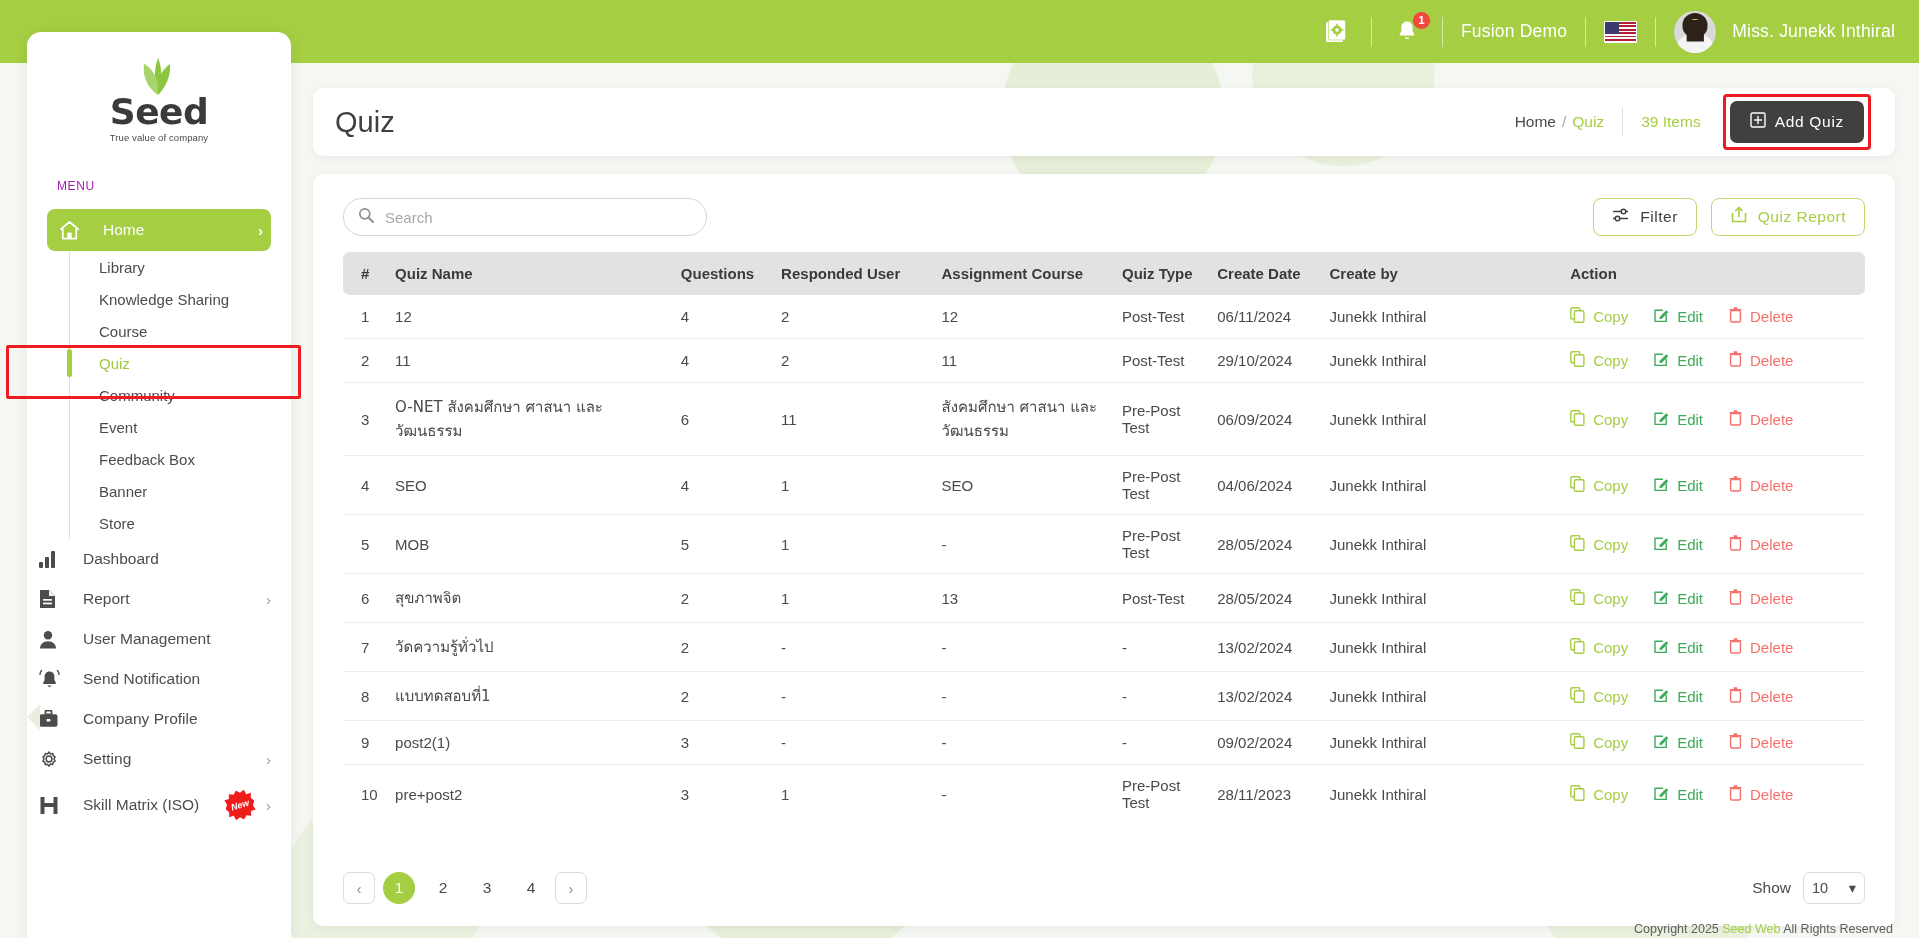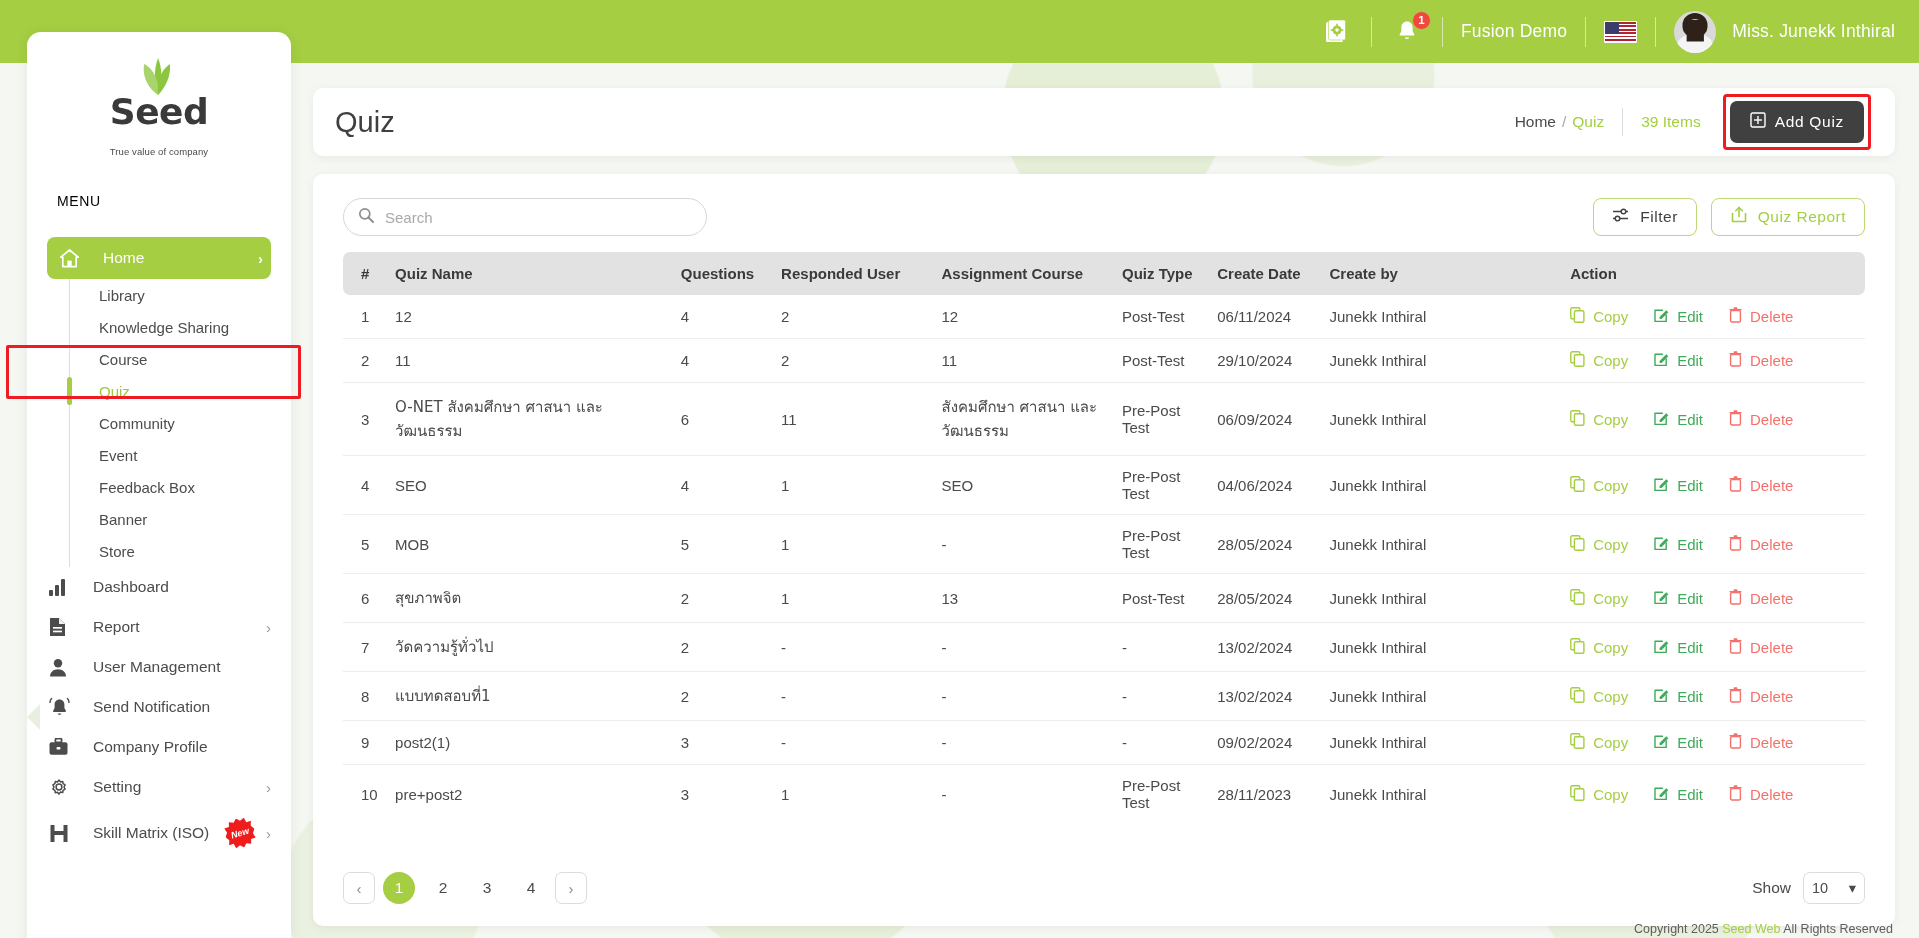--- a/index.html
+++ b/index.html
@@ -143,31 +143,31 @@
     padding-top: 22px;
     display: flex; flex-direction: column; align-items: center;
   }
   .logo-leaves { width: 46px; height: 42px; }
   .logo-word {
     font-family: "DejaVu Sans", sans-serif;
     font-size: 36px; font-weight: 700; color: #3a3a3a;
     line-height: 1; margin-top: -2px; letter-spacing: -.5px;
   }
   .logo-tag {
-    font-size: 9.5px; color: #4a4a4a; margin-top: 16px; letter-spacing: .1px;
+    font-size: 9.5px; color: #4a4a4a; margin-top: 2px; letter-spacing: .1px;
   }
   .menu-label {
-    margin: 36px 0 28px 30px;
-    font-size: 14px; color: #000000; letter-spacing: .6px;
+    margin: 36px 0 16px 30px;
+    font-size: 12px; color: #a21caf; letter-spacing: .6px;
   }
   .nav { padding: 0 0 0 0; }
   .nav-item {
     display: flex; align-items: center;
     height: 40px;
-    padding-left: 22px;
+    padding-left: 12px;
     color: #4c4c4c; font-size: 15.5px;
     cursor: pointer; position: relative;
   }
   .nav-item .nv-ico {
     width: 26px; display: flex; align-items: center; justify-content: flex-start;
     flex: none;
   }
   .nav-item .nv-label { margin-left: 18px; white-space: nowrap; }
   .nav-item .nv-chev { margin-left: auto; margin-right: 20px; color: #9a9a9a; font-size: 15px; }
 

